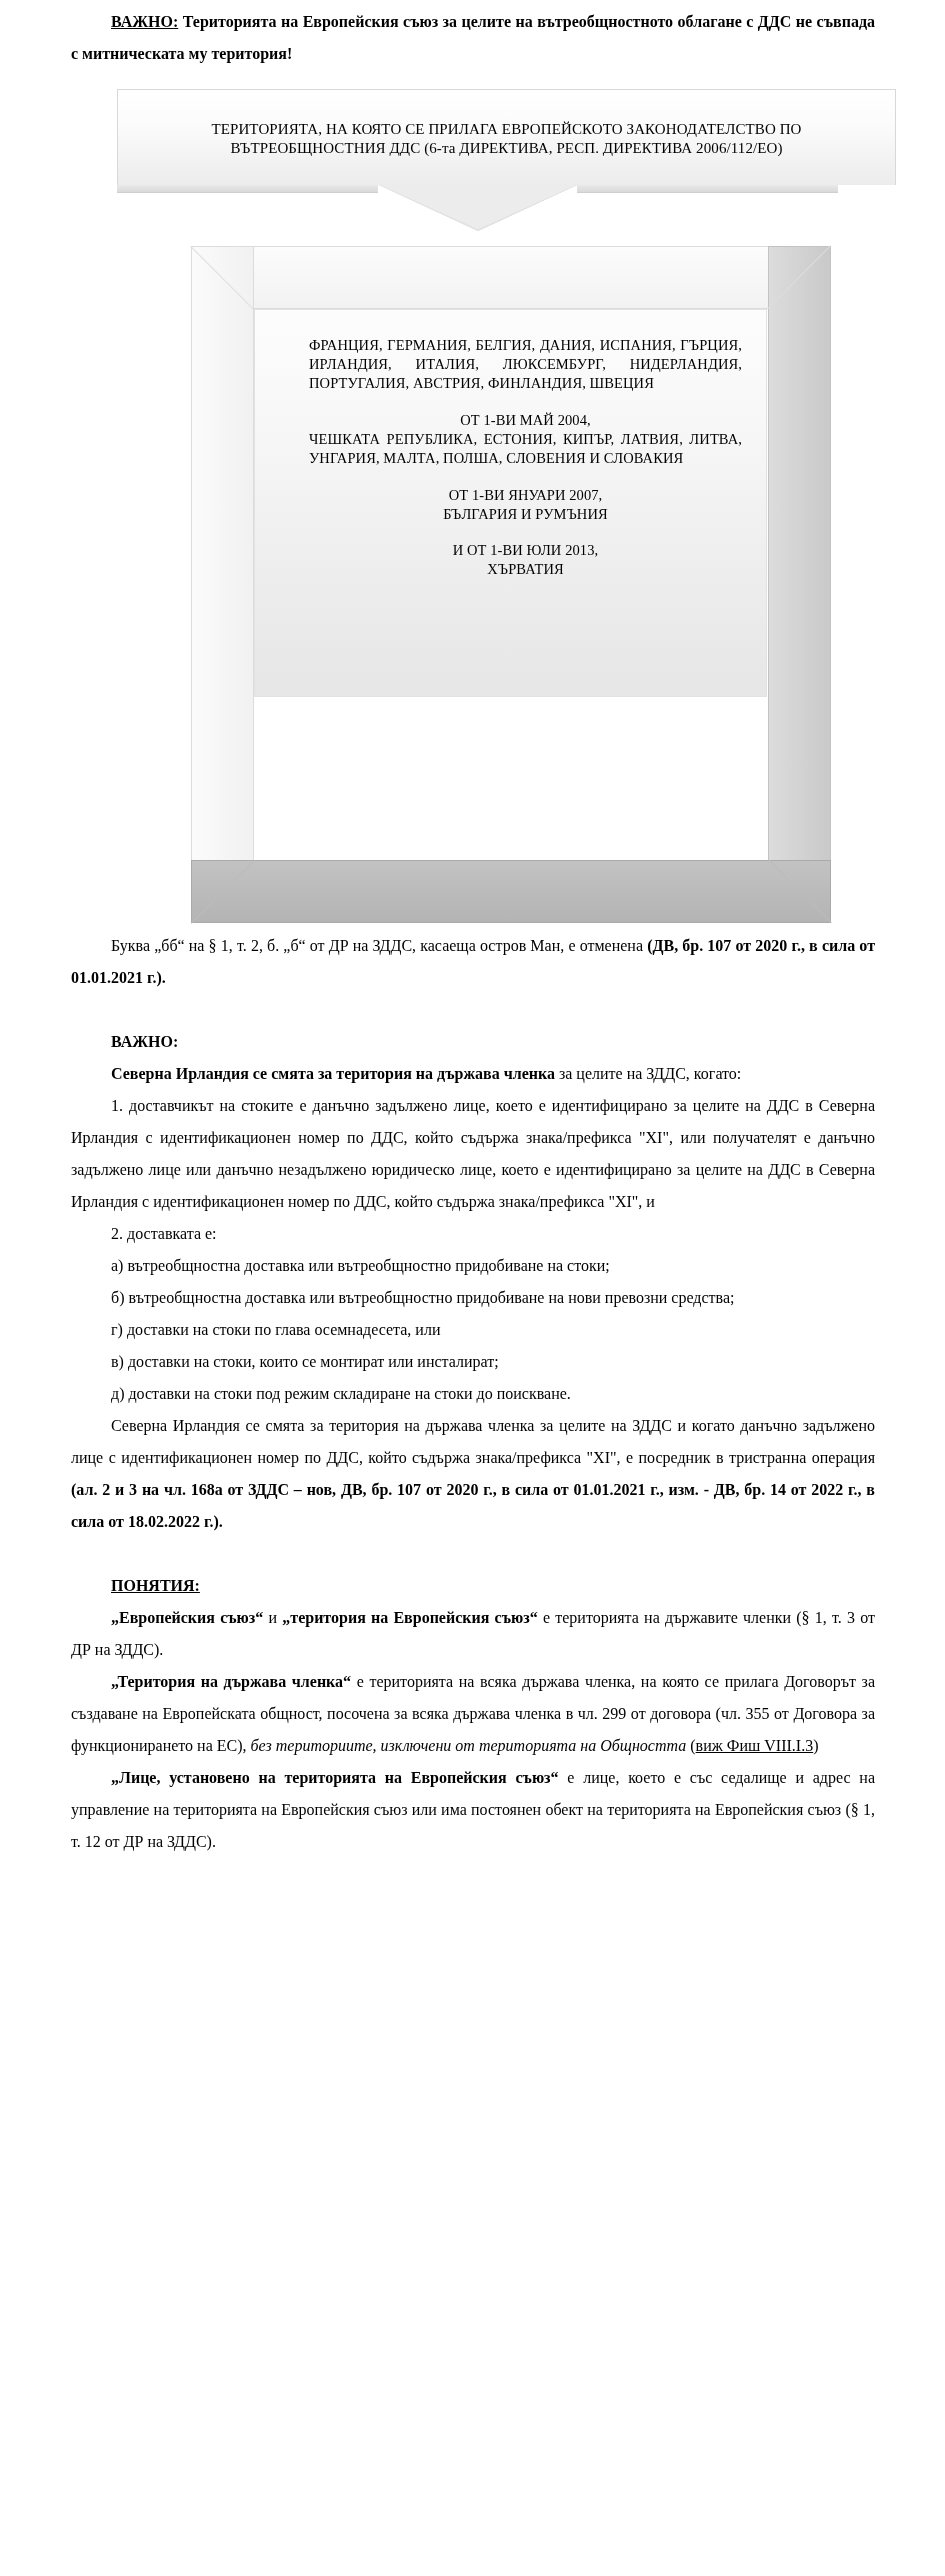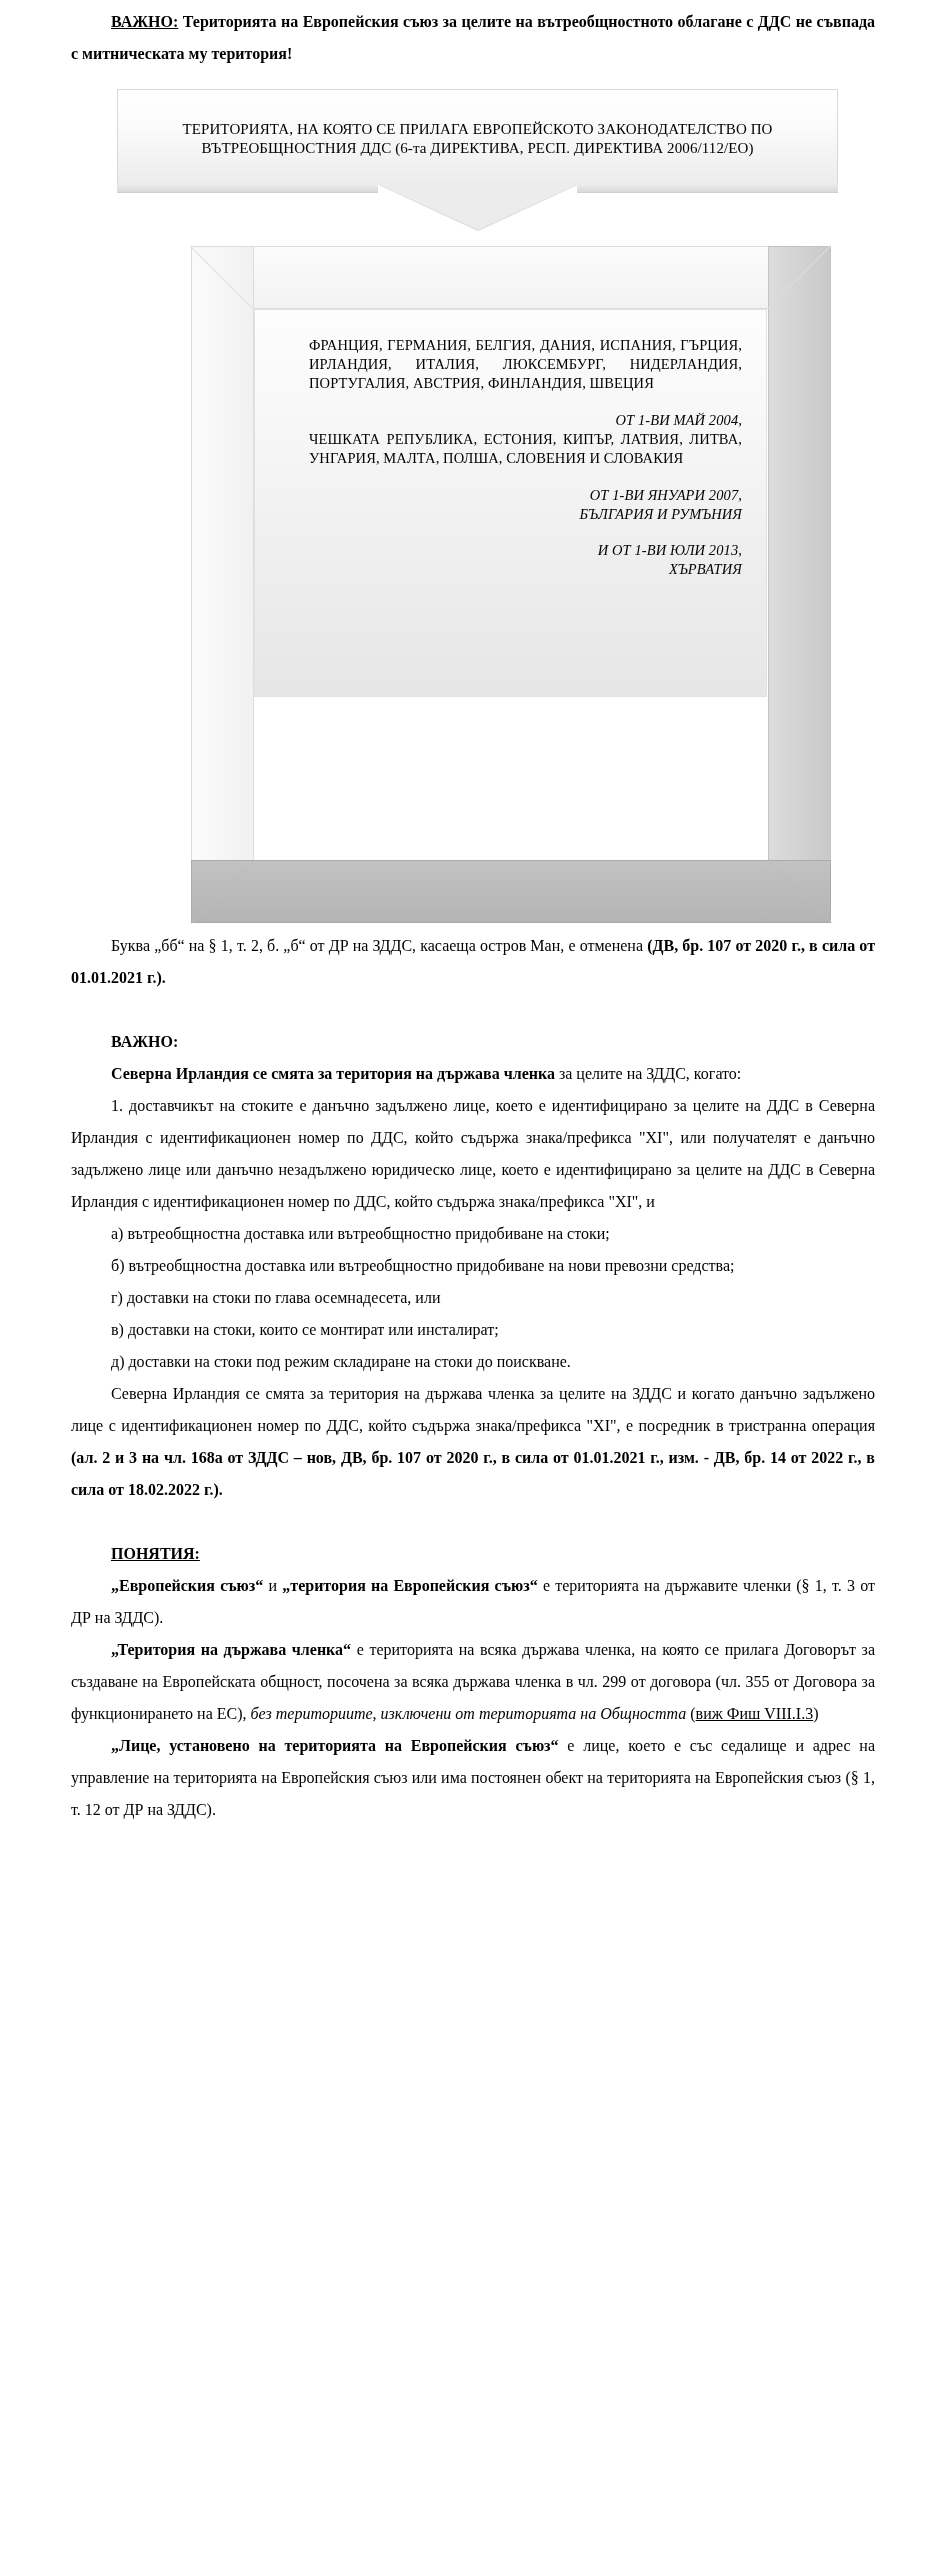--- a/index.html
+++ b/index.html
@@ -43,21 +43,21 @@
     width: 804px;
   }
 
   
   .arrow-box-wrap {
     margin: 19px 0 0 46px;
     width: 721px;
     position: relative;
   }
   .arrow-box {
-    width: 721px;
+    width: 779px;
     min-height: 96px;
     box-sizing: border-box;
     background: linear-gradient(180deg,#ffffff 0%,#fbfbfb 38%,#ececec 100%);
     border: 0.6px solid #d8d8d8;
     border-bottom: none;
     display: flex;
     align-items: center;
     padding: 8.9px 44px 6.3px 44px;
   }
   .arrow-box-text {
@@ -171,21 +171,21 @@
   .cube .content { }
   .cube .cblock {
     font-size: 14.5px;
     line-height: 19px;
     text-align: justify;
     text-justify: inter-word;
     margin: 0 0 17.7px 0;
     letter-spacing: 0.1px;
   }
   .cube .cblock:last-child { margin-bottom: 8px; }
-  .cube .cblock .nojust { text-align: right; font-style: italic; }
+  .cube .cblock .nojust { text-align: center; }
 </style>
 </head>
 <body>
 
 <div class="page">
 
   <p class="para"><span class="bu">ВАЖНО:</span><span class="b"> Територията на Европейския съюз за целите на вътреобщностното облагане с ДДС не съвпада с митническата му територия!</span></p>
 
   <div class="graphic">
 
@@ -244,20 +244,21 @@
 
   <p class="spacer">&nbsp;</p>
 
   <p class="para"><span class="b">ВАЖНО:</span></p>
 
 
   <p class="para"><span class="b">Северна Ирландия се смята за територия на държава членка</span><span>  за целите на ЗДДС, когато:</span></p>
 
   <p class="para">1. доставчикът на стоките е данъчно задължено лице, което е идентифицирано за целите на ДДС в Северна Ирландия с идентификационен номер по ДДС, който съдържа знака/префикса "XI", или получателят е данъчно задължено лице или данъчно незадължено юридическо лице, което е идентифицирано за целите на ДДС в Северна Ирландия с идентификационен номер по ДДС, който съдържа знака/префикса "XI", и</p>
 
+  <p class="para">2. доставката е:</p>
 
   <p class="para">а) вътреобщностна доставка или вътреобщностно придобиване на стоки;</p>
 
   <p class="para">б) вътреобщностна доставка или вътреобщностно придобиване на нови превозни средства;</p>
 
   <p class="para">г) доставки на стоки по глава осемнадесета, или</p>
 
   <p class="para">в) доставки на стоки, които се монтират или инсталират;</p>
 
   <p class="para">д) доставки на стоки под режим складиране на стоки до поискване.</p>

